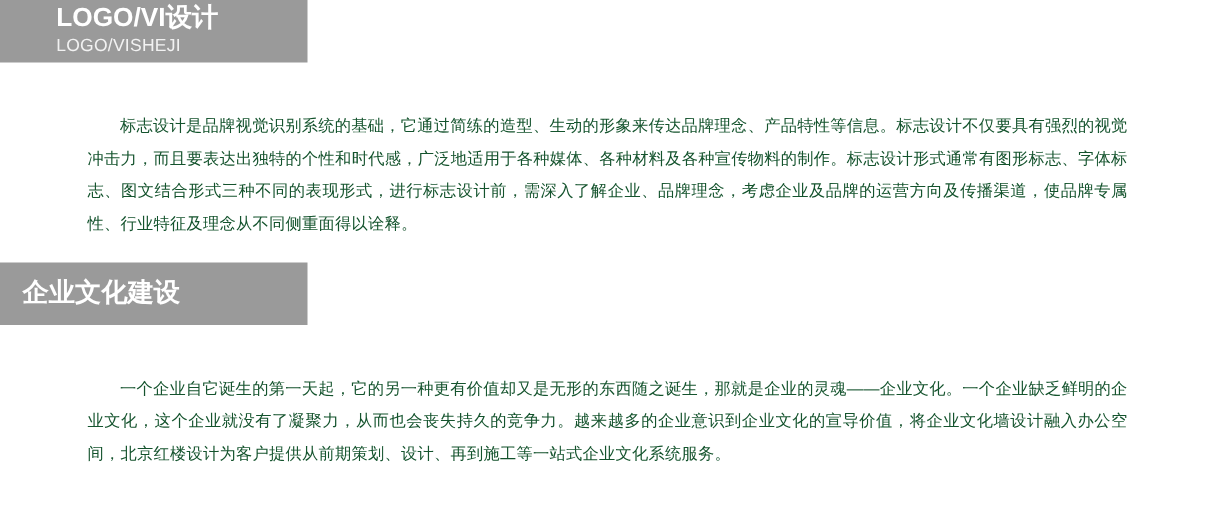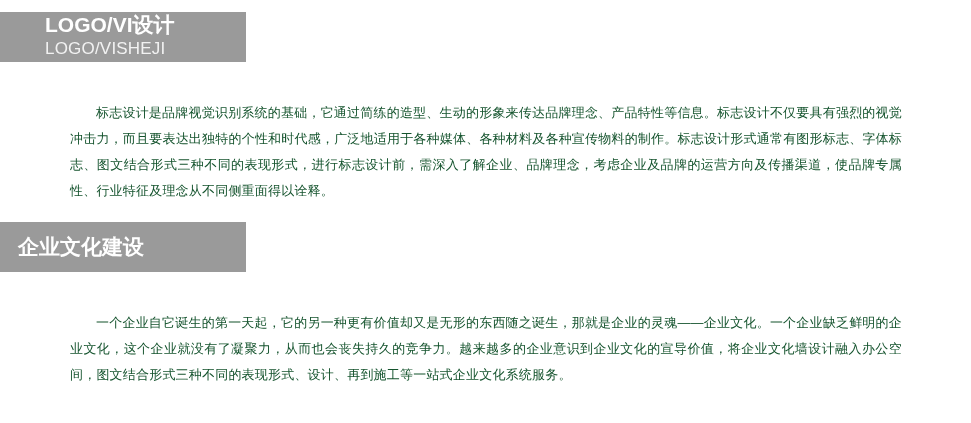--- a/index.html
+++ b/index.html
@@ -10,21 +10,20 @@
     width: 971px;
     height: 423px;
     background: #ffffff;
     font-family: "Liberation Sans", sans-serif;
     overflow: hidden;
   }
   .page {
     position: relative;
     width: 971px;
     height: 340px;
-    margin-top: 12px;
   }
   .section-banner {
     position: absolute;
     left: 0;
     width: 246px;
     height: 50px;
     background: #9a9a9a;
     color: #ffffff;
     box-sizing: border-box;
     padding-left: 45px;
@@ -35,21 +34,21 @@
   .banner-1 { top: 0; }
   .banner-2 { top: 210px; padding-left: 18px; }
   .banner-title {
     font-size: 21px;
     font-weight: bold;
     line-height: 1.05;
     letter-spacing: 0px;
     color: #ffffff;
   }
   .banner-sub {
-    font-size: 17px;
+    font-size: 14px;
     font-weight: normal;
     line-height: 1.25;
     margin-top: 2px;
     color: #f2f2f2;
     letter-spacing: 0.2px;
   }
   .body-text {
     position: absolute;
     left: 70px;
     width: 832px;
@@ -72,15 +71,15 @@
     <div class="banner-title">LOGO/VI设计</div>
     <div class="banner-sub">LOGO/VISHEJI</div>
   </div>
 
   <div class="body-text text-1">标志设计是品牌视觉识别系统的基础，它通过简练的造型、生动的形象来传达品牌理念、产品特性等信息。标志设计不仅要具有强烈的视觉冲击力，而且要表达出独特的个性和时代感，广泛地适用于各种媒体、各种材料及各种宣传物料的制作。标志设计形式通常有图形标志、字体标志、图文结合形式三种不同的表现形式，进行标志设计前，需深入了解企业、品牌理念，考虑企业及品牌的运营方向及传播渠道，使品牌专属性、行业特征及理念从不同侧重面得以诠释。</div>
 
   <div class="section-banner banner-2">
     <div class="banner-title">企业文化建设</div>
   </div>
 
-  <div class="body-text text-2">一个企业自它诞生的第一天起，它的另一种更有价值却又是无形的东西随之诞生，那就是企业的灵魂——企业文化。一个企业缺乏鲜明的企业文化，这个企业就没有了凝聚力，从而也会丧失持久的竞争力。越来越多的企业意识到企业文化的宣导价值，将企业文化墙设计融入办公空间，图文结合形式三种不同的表现形式、设计、再到施工等一站式企业文化系统服务。</div>
+  <div class="body-text text-2">一个企业自它诞生的第一天起，它的另一种更有价值却又是无形的东西随之诞生，那就是企业的灵魂——企业文化。一个企业缺乏鲜明的企业文化，这个企业就没有了凝聚力，从而也会丧失持久的竞争力。越来越多的企业意识到企业文化的宣导价值，将企业文化墙设计融入办公空间，北京红楼设计为客户提供从前期策划、设计、再到施工等一站式企业文化系统服务。</div>
 
 </div>
 
 </body></html>

